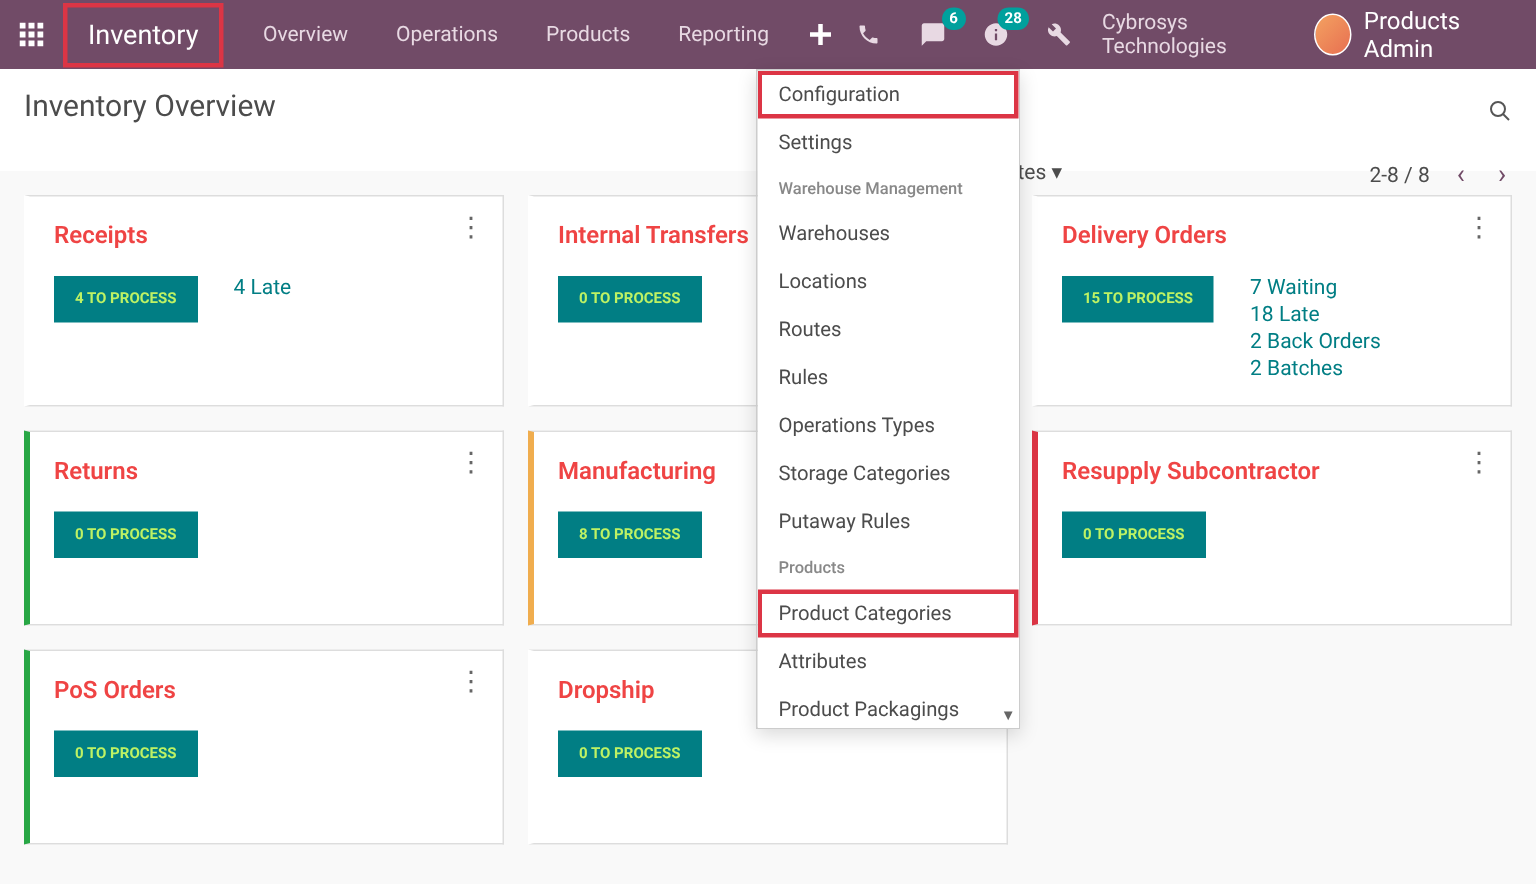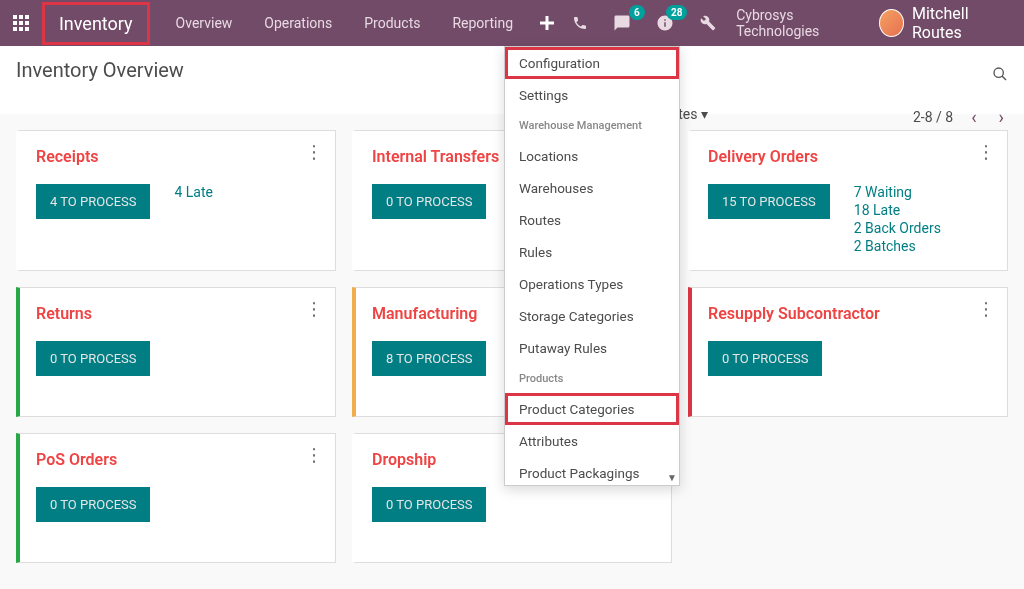--- a/index.html
+++ b/index.html
@@ -26,21 +26,21 @@
 .search-icon-right { position: absolute; right: 16px; top: 66px; color: #666; cursor: pointer; }
 .favorites { color: #4c4c4c; font-size: 14px; position: absolute; right: 316px; top: 106px;}
 .pager { display: flex; align-items: center; gap: 14px; color: #4c4c4c; font-size: 14px; position: absolute; right: 16px; top: 102px; }
 .pager-arrow { cursor: pointer; padding: 4px; color: #714b67; font-size: 18px; }
 
 .cards-container { display: grid; grid-template-columns: repeat(3, 1fr); gap: 16px; padding: 16px; }
 .card { background: #fff; border: 1px solid #ddd; border-left: 4px solid transparent; padding: 16px; min-height: 130px; position: relative; }
 .card-menu { position: absolute; right: 12px; top: 12px; color: #666; cursor: pointer; font-size: 18px; line-height: 1; }
 .card-title { color: #ef4444; font-size: 16px; font-weight: 600; margin-bottom: 18px; }
 .card-body { display: flex; align-items: flex-start; gap: 24px; }
-.process-btn { background: #017e84; color: #e5e5e5; border: none; padding: 10px 14px; font-size: 13px; font-weight: 400; cursor: pointer; }
+.process-btn { background: #017e84; color: #bef264; border: none; padding: 10px 14px; font-size: 10px; font-weight: 700; cursor: pointer; }
 .card-stats { display: flex; flex-direction: column; gap: 2px; }
 .stat-line { color: #017e84; font-size: 14px; cursor: pointer; }
 .card.green-l { border-left-color: #28a745; }
 .card.orange-l { border-left-color: #f0ad4e; }
 .card.red-l { border-left-color: #dc3545; }
 
 .dropdown { position: absolute; left: 504px; top: 46px; width: 176px; background: #fff; border: 1px solid #ccc; box-shadow: 0 4px 12px rgba(0,0,0,0.15); z-index: 200; max-height: 440px; overflow-y: scroll; }
 .dropdown::-webkit-scrollbar { width: 10px; }
 .dropdown::-webkit-scrollbar-track { background: #f1f1f1; }
 .dropdown::-webkit-scrollbar-thumb { background: #aaa; border-radius: 5px; }
@@ -99,21 +99,21 @@
       <span class="badge">28</span>
     </div>
     <div class="topbar-icon">
       <svg width="16" height="16" viewBox="0 0 24 24" fill="#e8d9e3">
           <path d="M22.7 19l-9.1-9.1c.9-2.3.4-5-1.5-6.9-2-2-5-2.4-7.4-1.3L9 6 6 9 1.6 4.7C.4 7.1.9 10.1 2.9 12.1c1.9 1.9 4.6 2.4 6.9 1.5l9.1 9.1c.4.4 1 .4 1.4 0l2.3-2.3c.5-.4.5-1.1.1-1.4z"></path>
         </svg>
     </div>
     <div class="company-name">Cybrosys Technologies</div>
     <div class="user-area">
       <div class="avatar"></div>
-      <span>Mitchell Routes</span>
+      <span>Products Admin</span>
     </div>
   </div>
 </div>
 
 <div class="subheader">
   <div class="page-title">Inventory Overview</div>
   <div class="search-icon-right">
     <svg width="16" height="16" viewBox="0 0 24 24" fill="none" stroke="#555" stroke-width="2">
         <circle cx="10" cy="10" r="7"></circle>
         <line x1="21" y1="21" x2="15" y2="15"></line>
@@ -204,22 +204,22 @@
       <button class="process-btn">0 TO PROCESS</button>
     </div>
   </div>
 
 </div>
 
 <div class="dropdown">
   <div class="dd-item hl-red">Configuration</div>
   <div class="dd-item">Settings</div>
   <div class="dd-header">Warehouse Management</div>
+  <div class="dd-item">Warehouses</div>
   <div class="dd-item">Locations</div>
-  <div class="dd-item">Warehouses</div>
   <div class="dd-item">Routes</div>
   <div class="dd-item">Rules</div>
   <div class="dd-item">Operations Types</div>
   <div class="dd-item">Storage Categories</div>
   <div class="dd-item">Putaway Rules</div>
   <div class="dd-header">Products</div>
   <div class="dd-item hl-red">Product Categories</div>
   <div class="dd-item">Attributes</div>
   <div class="dd-item">Product Packagings</div>
 

